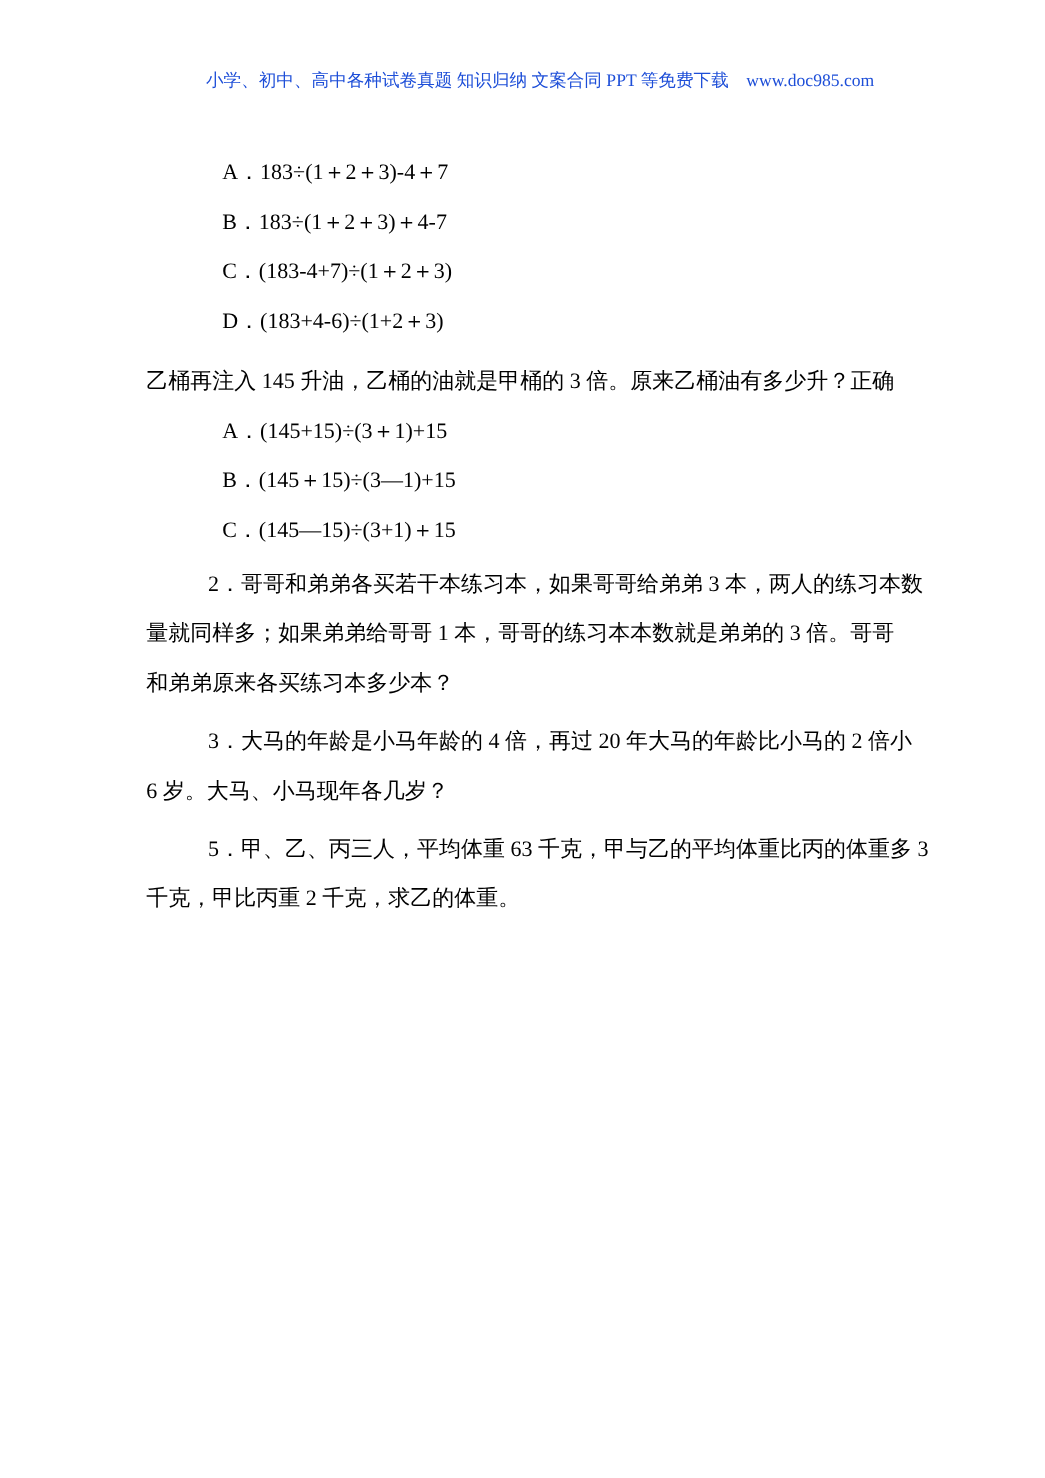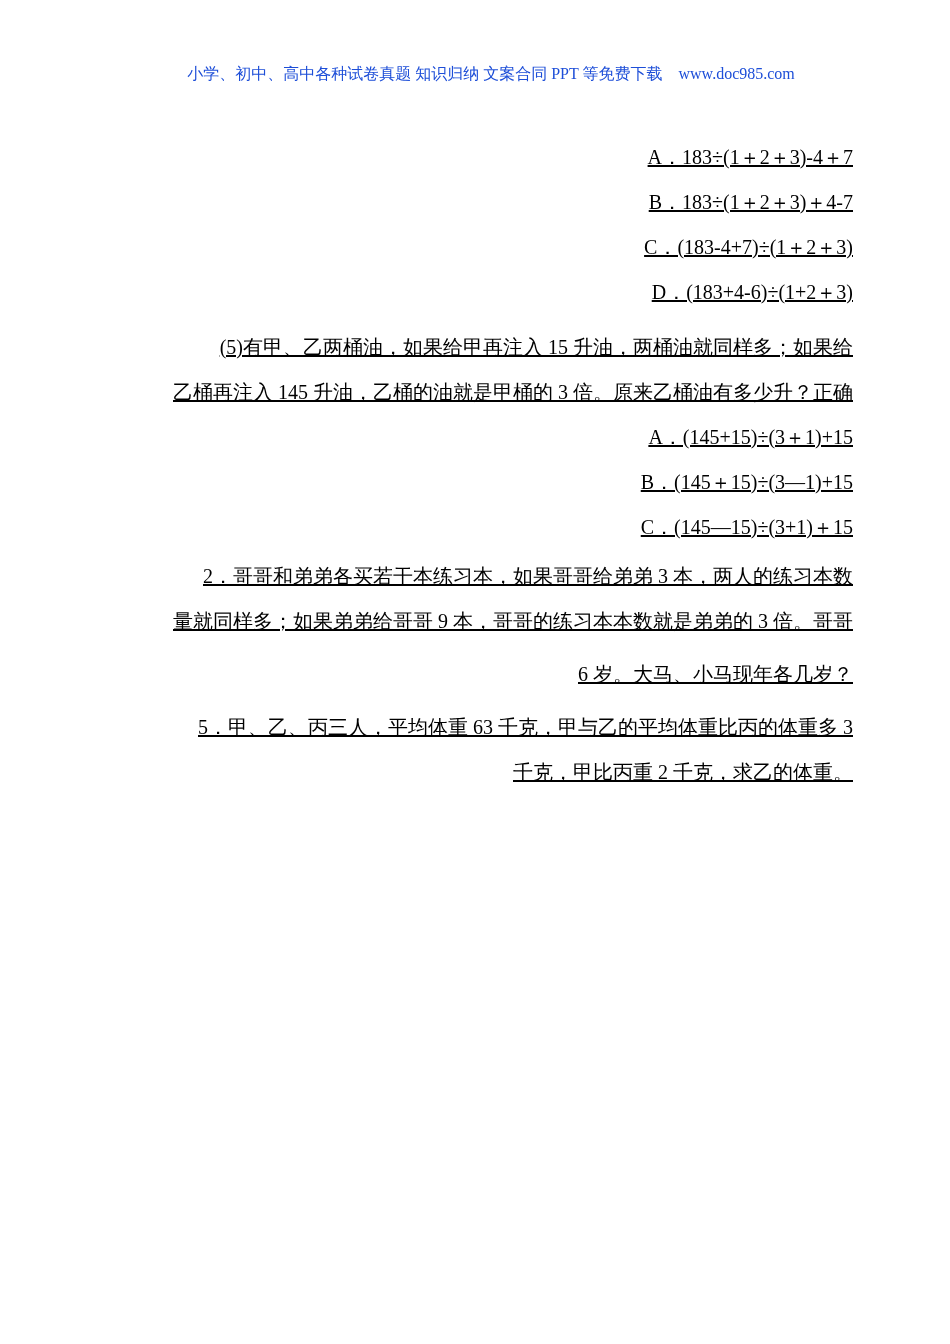--- a/index.html
+++ b/index.html
@@ -31,22 +31,21 @@
     position: absolute;
     left: 133px;
     top: 135px;
     width: 720px;
     font-size: 20px;
   }
   .line {
     height: 45px;
     line-height: 45px;
     white-space: nowrap;
-    text-align: right;
-    text-decoration: underline;
+    text-align: left;
   }
   .indent {
     padding-left: 56px;
   }
   .option {
     margin-left: 69px;
   }
   .block-q1sub5 { margin-top: 10px; }
   .block-q2    { margin-top: 4px; }
   .block-q3    { margin-top: 8px; }
@@ -63,36 +62,37 @@
   <div class="content">
 
     <div>
       <div class="line option">A．183÷(1＋2＋3)-4＋7</div>
       <div class="line option">B．183÷(1＋2＋3)＋4-7</div>
       <div class="line option">C．(183-4+7)÷(1＋2＋3)</div>
       <div class="line option">D．(183+4-6)÷(1+2＋3)</div>
     </div>
 
     <div class="block-q1sub5">
-      <div class="line indent">(5)有甲、乙两桶油，如果给甲再注入 15 升油，两桶油就同样多；如果给</div>
       <div class="line">乙桶再注入 145 升油，乙桶的油就是甲桶的 3 倍。原来乙桶油有多少升？正确</div>
     </div>
 
     <div>
       <div class="line option">A．(145+15)÷(3＋1)+15</div>
       <div class="line option">B．(145＋15)÷(3—1)+15</div>
       <div class="line option">C．(145—15)÷(3+1)＋15</div>
     </div>
 
     <div class="block-q2">
       <div class="line indent">2．哥哥和弟弟各买若干本练习本，如果哥哥给弟弟 3 本，两人的练习本数</div>
-      <div class="line">量就同样多；如果弟弟给哥哥 9 本，哥哥的练习本本数就是弟弟的 3 倍。哥哥</div>
+      <div class="line">量就同样多；如果弟弟给哥哥 1 本，哥哥的练习本本数就是弟弟的 3 倍。哥哥</div>
+      <div class="line">和弟弟原来各买练习本多少本？</div>
     </div>
 
     <div class="block-q3">
+      <div class="line indent">3．大马的年龄是小马年龄的 4 倍，再过 20 年大马的年龄比小马的 2 倍小</div>
       <div class="line">6 岁。大马、小马现年各几岁？</div>
     </div>
 
 
     <div class="block-q5">
       <div class="line indent">5．甲、乙、丙三人，平均体重 63 千克，甲与乙的平均体重比丙的体重多 3</div>
       <div class="line">千克，甲比丙重 2 千克，求乙的体重。</div>
     </div>
 
   </div>

